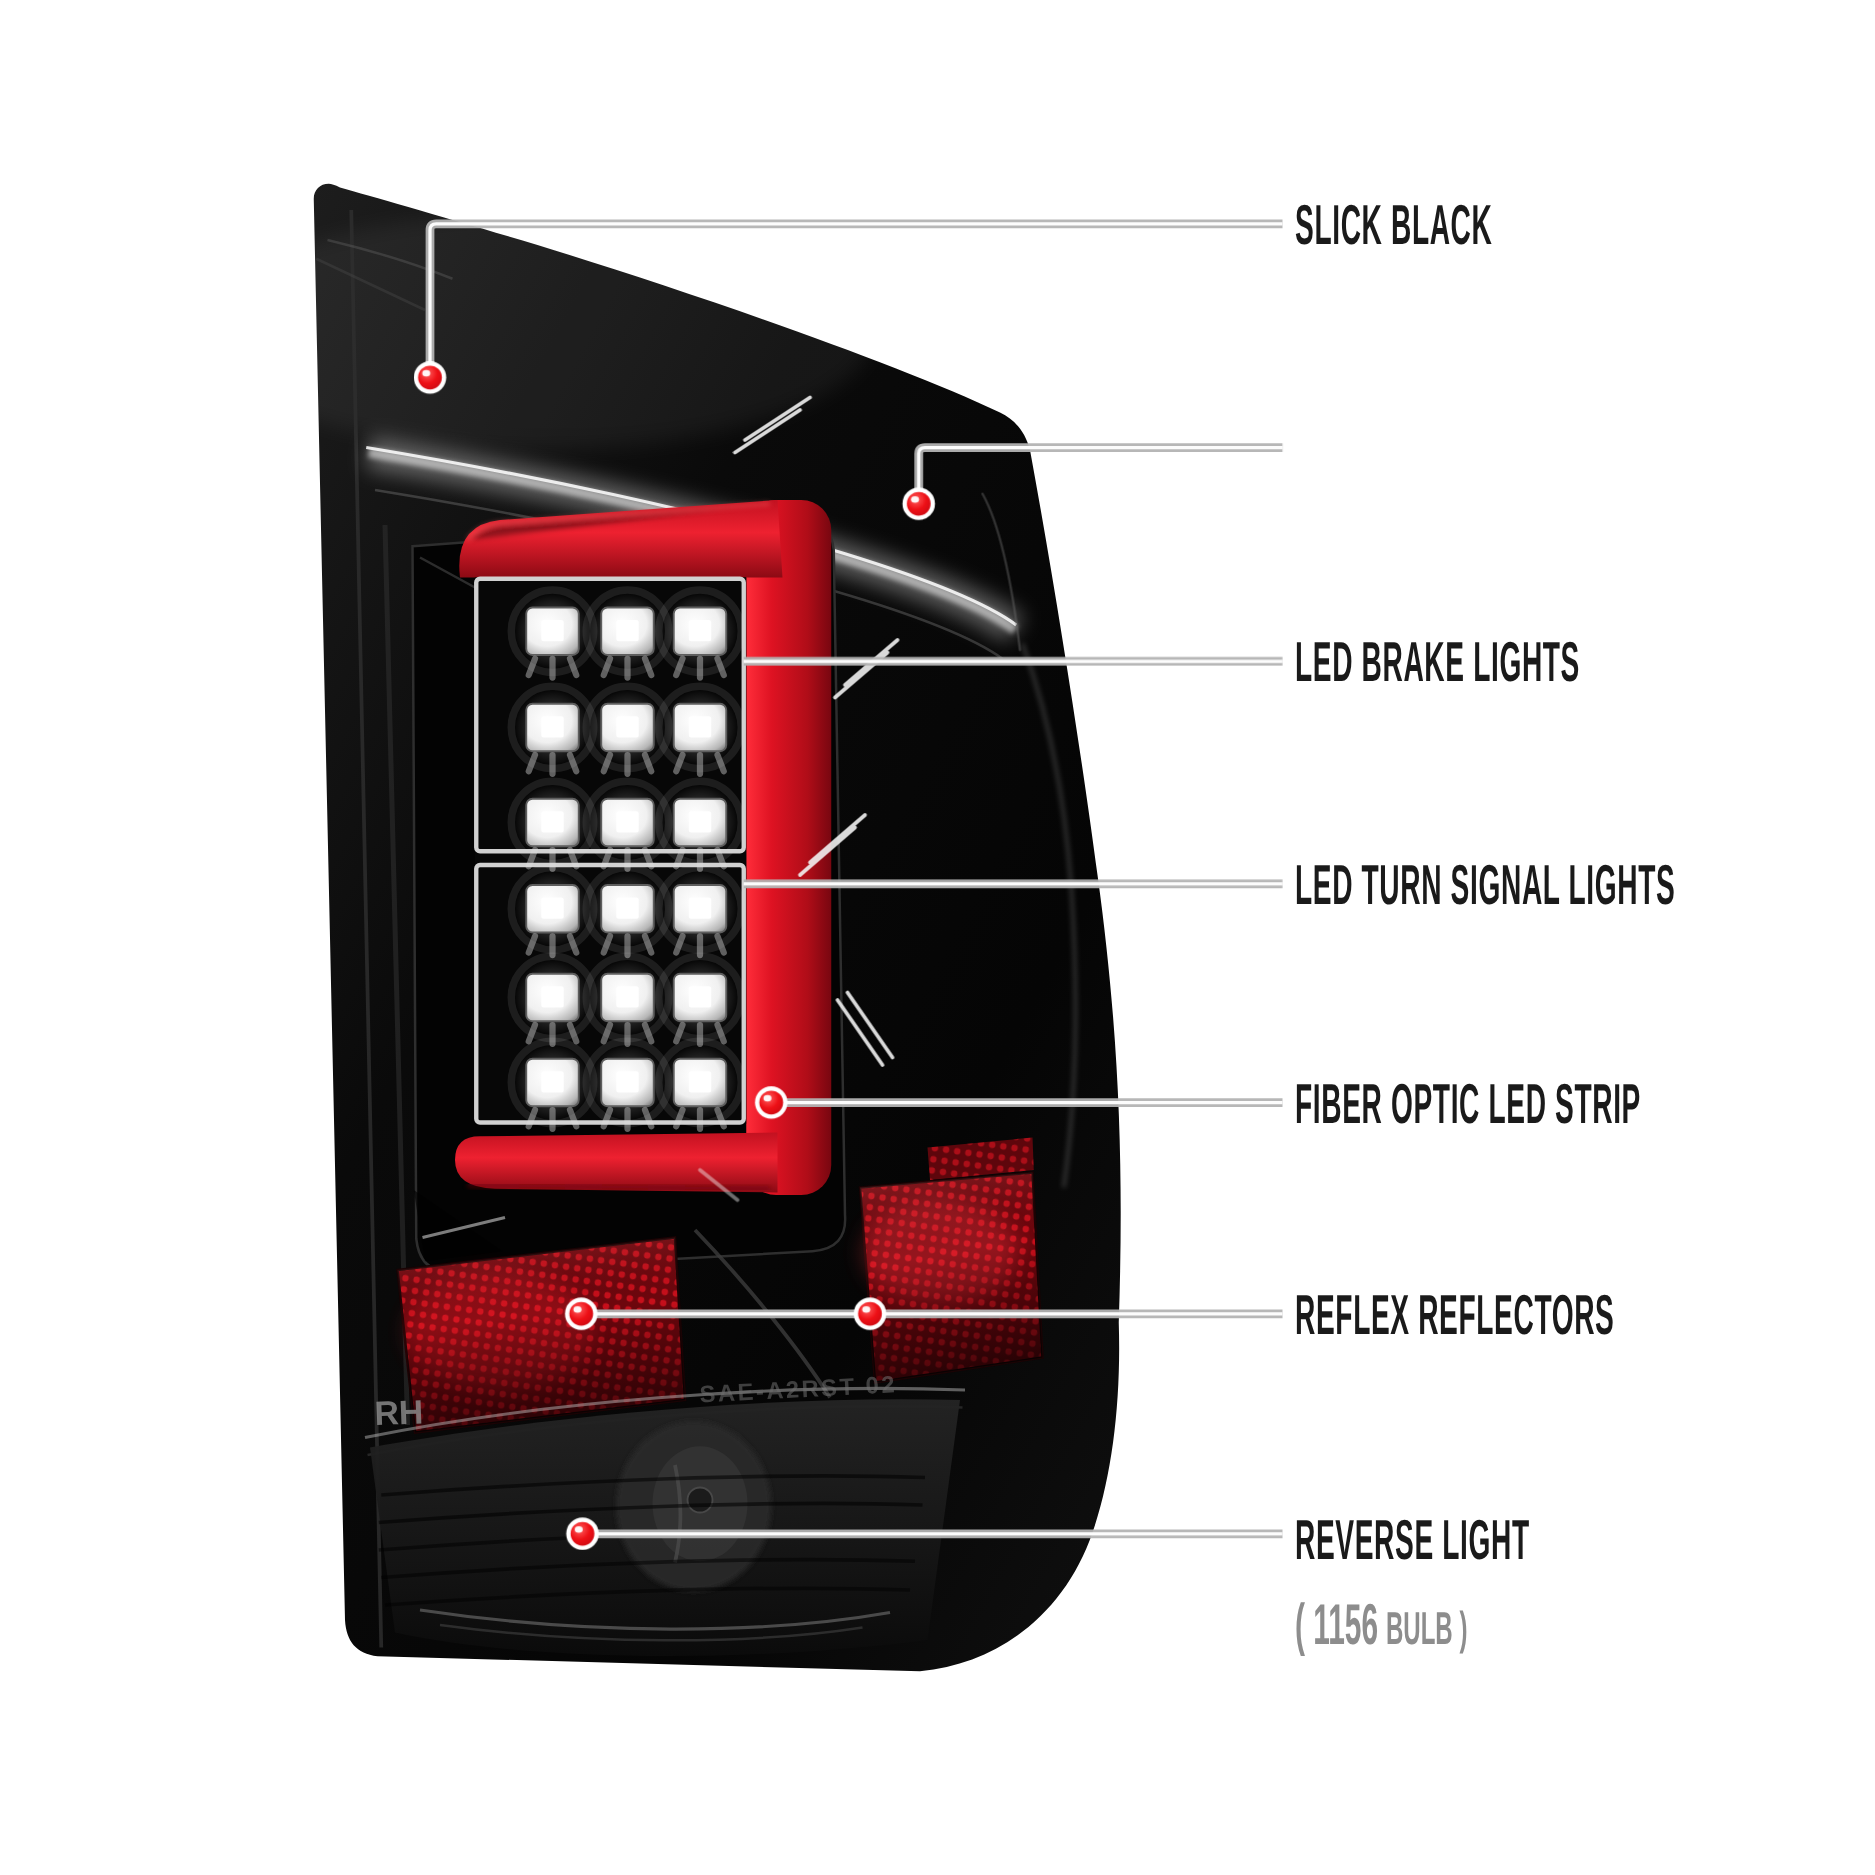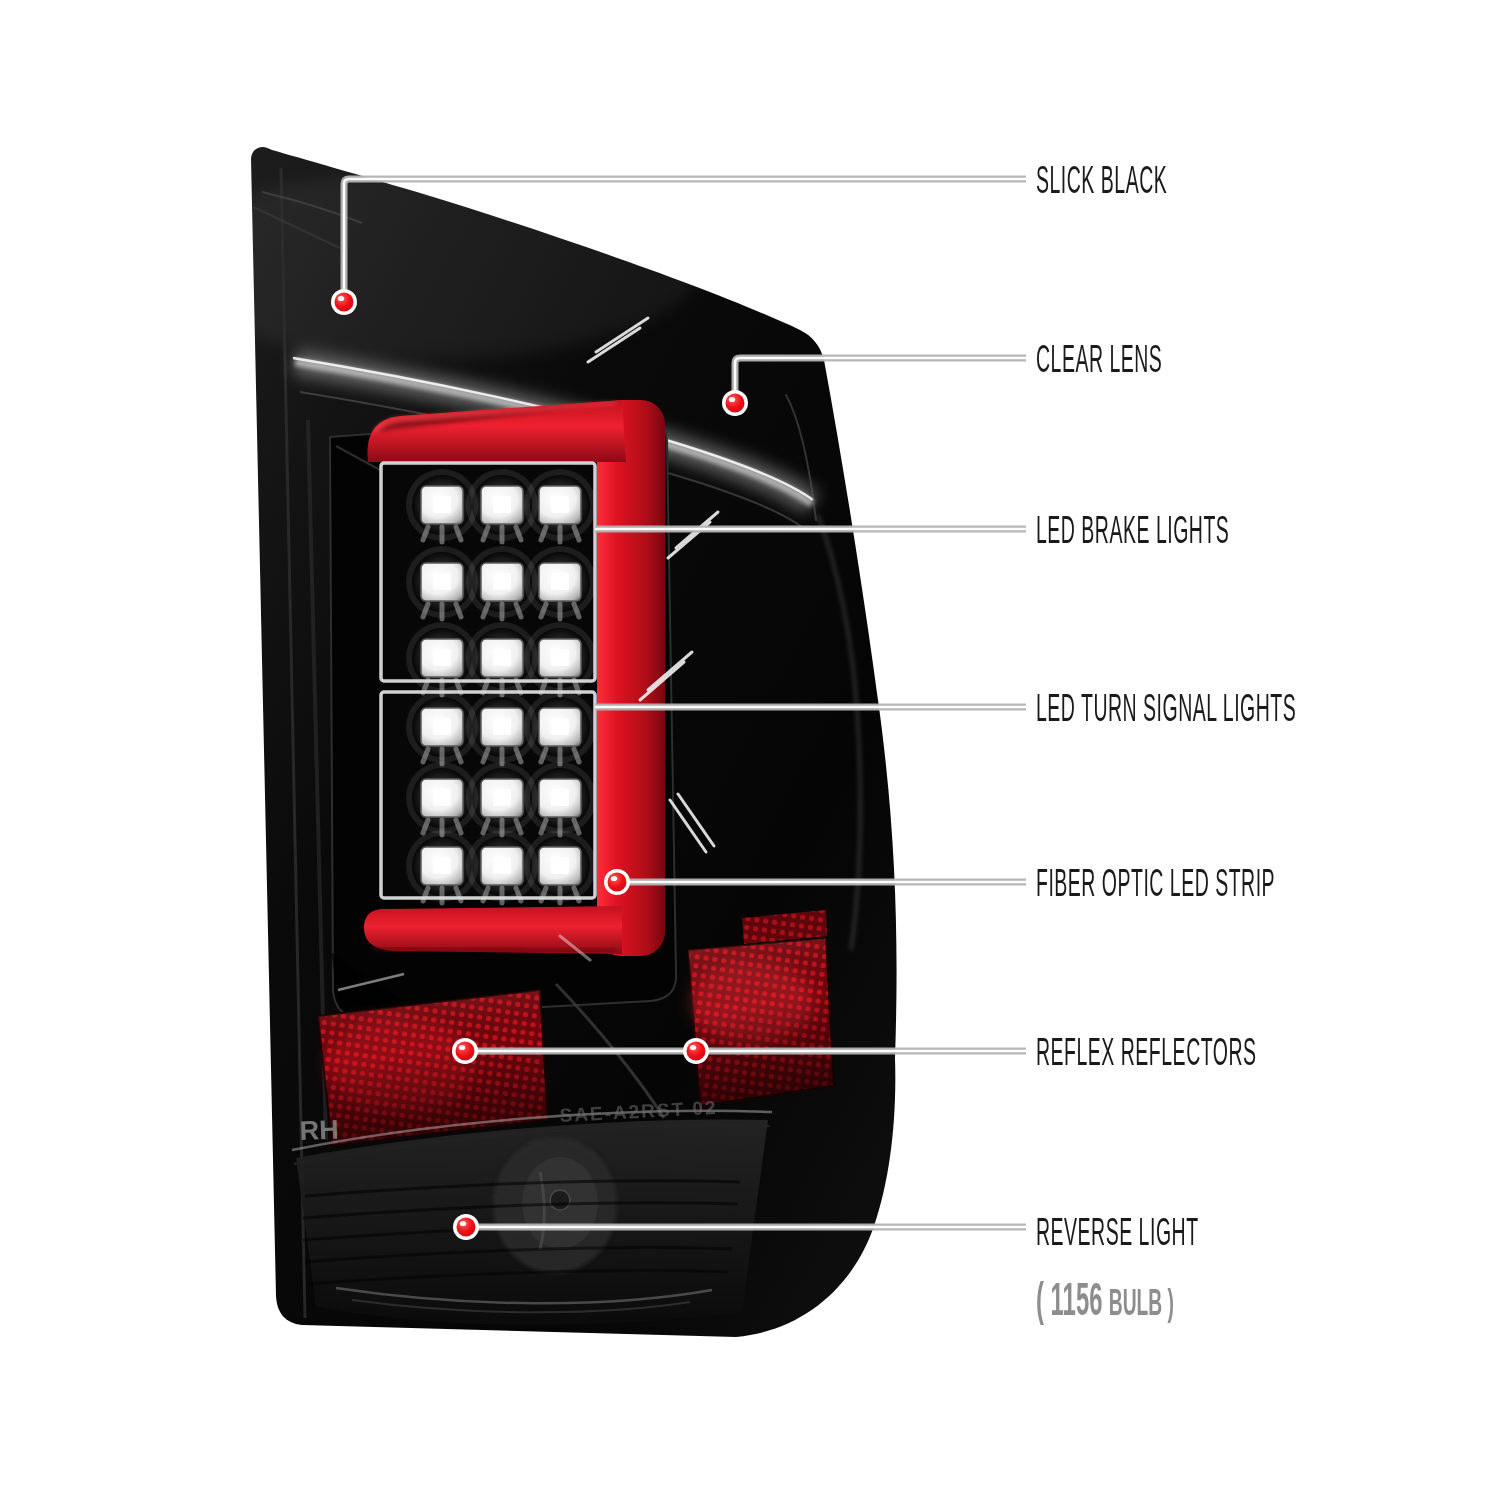--- a/index.html
+++ b/index.html
@@ -8,21 +8,21 @@
     --callout-line:#b3b3b3;
     --background:#ffffff;
   }
   html,body{margin:0;padding:0;background:var(--background);}
   .stage{position:relative;width:1500px;height:1500px;background:var(--background);overflow:hidden;
          font-family:"Liberation Sans","DejaVu Sans",sans-serif;}
   svg.art{position:absolute;left:0;top:0;}
   .cline-outer{fill:none;stroke:var(--callout-line);stroke-width:7;opacity:.95;}
   .cline-inner{fill:none;stroke:#fcfcfc;stroke-width:2.6;}
   .callout-label{position:absolute;left:1036px;height:60px;display:flex;align-items:center;
-                 color:var(--label-text);font-weight:normal;font-size:39px;white-space:nowrap;line-height:1;}
+                 color:var(--label-text);font-weight:bold;font-size:45px;white-space:nowrap;line-height:1;}
   .callout-label .squeeze{display:inline-block;transform:scaleX(0.5);transform-origin:left center;letter-spacing:1px;}
   .callout-sub{position:absolute;left:1036px;top:1248px;height:50px;display:flex;align-items:center;
                color:var(--sub-text);font-weight:bold;white-space:nowrap;line-height:1;margin-top:26px;}
   .callout-sub .squeeze{display:inline-flex;align-items:baseline;gap:12px;transform:scaleX(0.52);transform-origin:left center;}
   .sub-lg{font-size:46px;}
   .sub-sm{font-size:37px;}
   .lens-text{font-family:"Liberation Sans","DejaVu Sans",sans-serif;font-weight:bold;}
 </style>
 </head>
 <body>
@@ -276,23 +276,20 @@
         <circle cx="466" cy="1227" r="13" fill="#ffffff"></circle>
           <circle cx="466" cy="1227" r="9.5" fill="url(#gDot)"></circle>
         <ellipse cx="463" cy="1223.5" rx="3.2" ry="2.6" fill="#ffffff" opacity="0.95"></ellipse>
       </g>
     </g>
   </svg>
 
   <div class="callout-label" style="top:149px">
     <span class="squeeze">SLICK BLACK</span>
   </div>
-  <div class="callout-label" style="top:328px">
-    <span class="squeeze">CLEAR LENS</span>
-  </div>
   <div class="callout-label" style="top:499px">
     <span class="squeeze">LED BRAKE LIGHTS</span>
   </div>
   <div class="callout-label" style="top:677px">
     <span class="squeeze">LED TURN SIGNAL LIGHTS</span>
   </div>
   <div class="callout-label" style="top:852px">
     <span class="squeeze">FIBER OPTIC LED STRIP</span>
   </div>
   <div class="callout-label" style="top:1021px">

